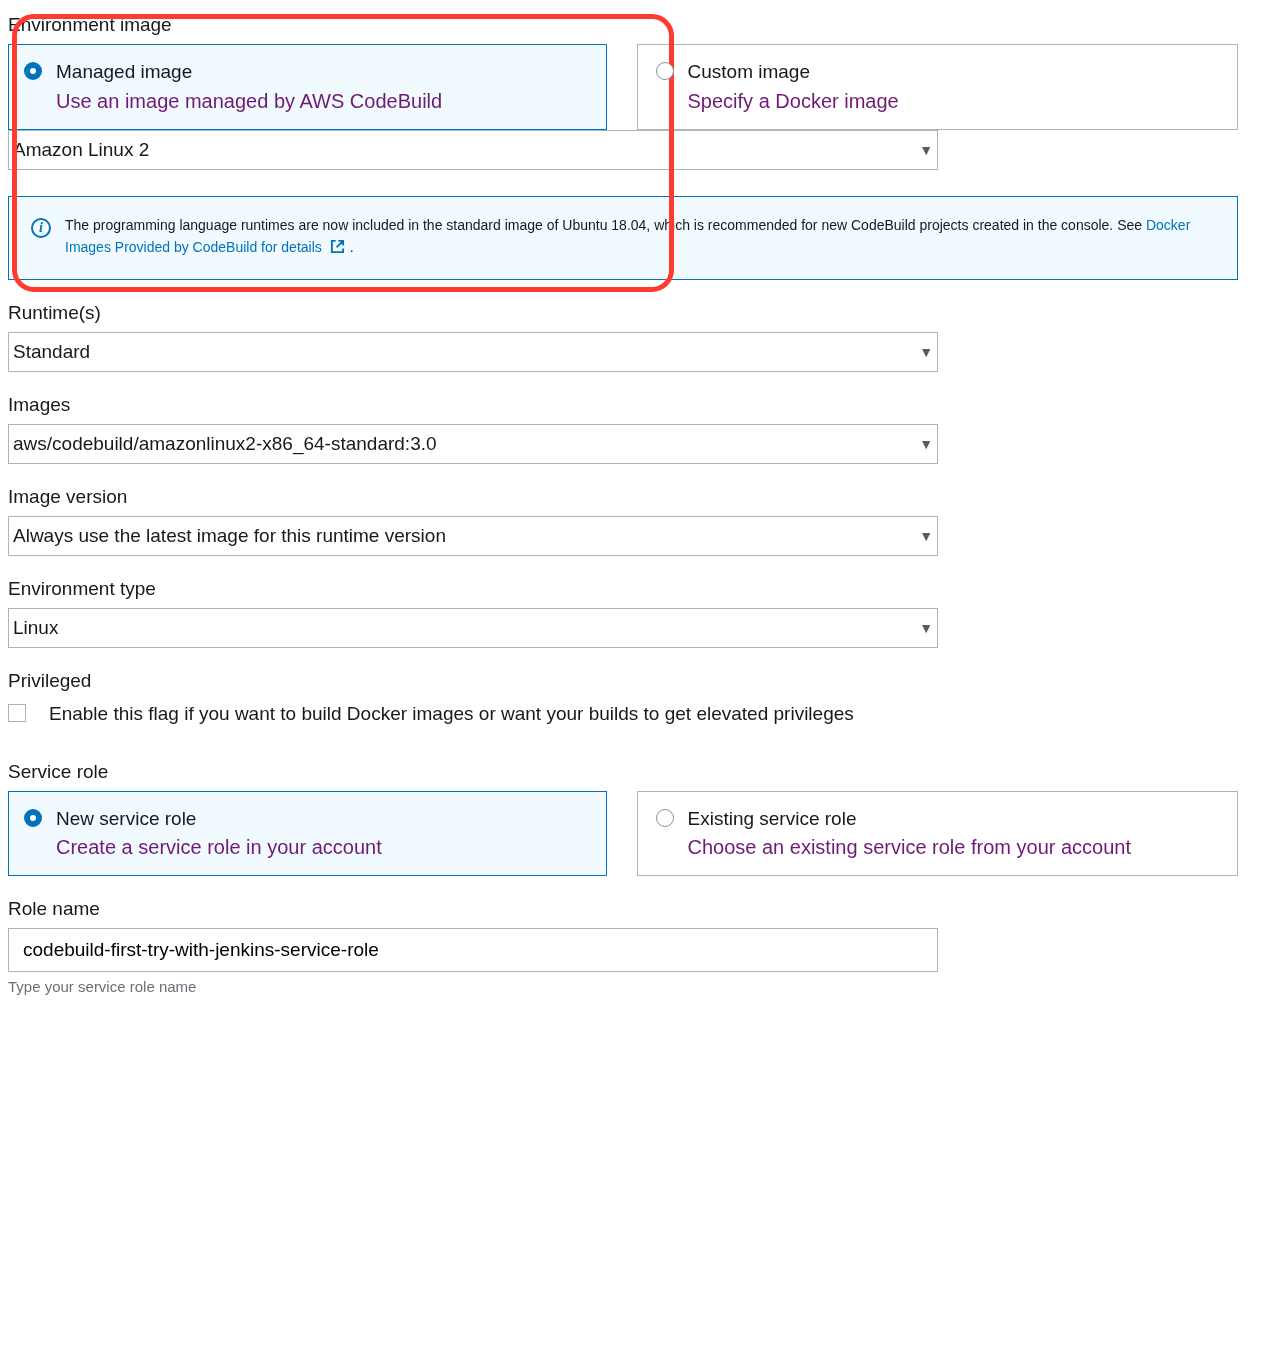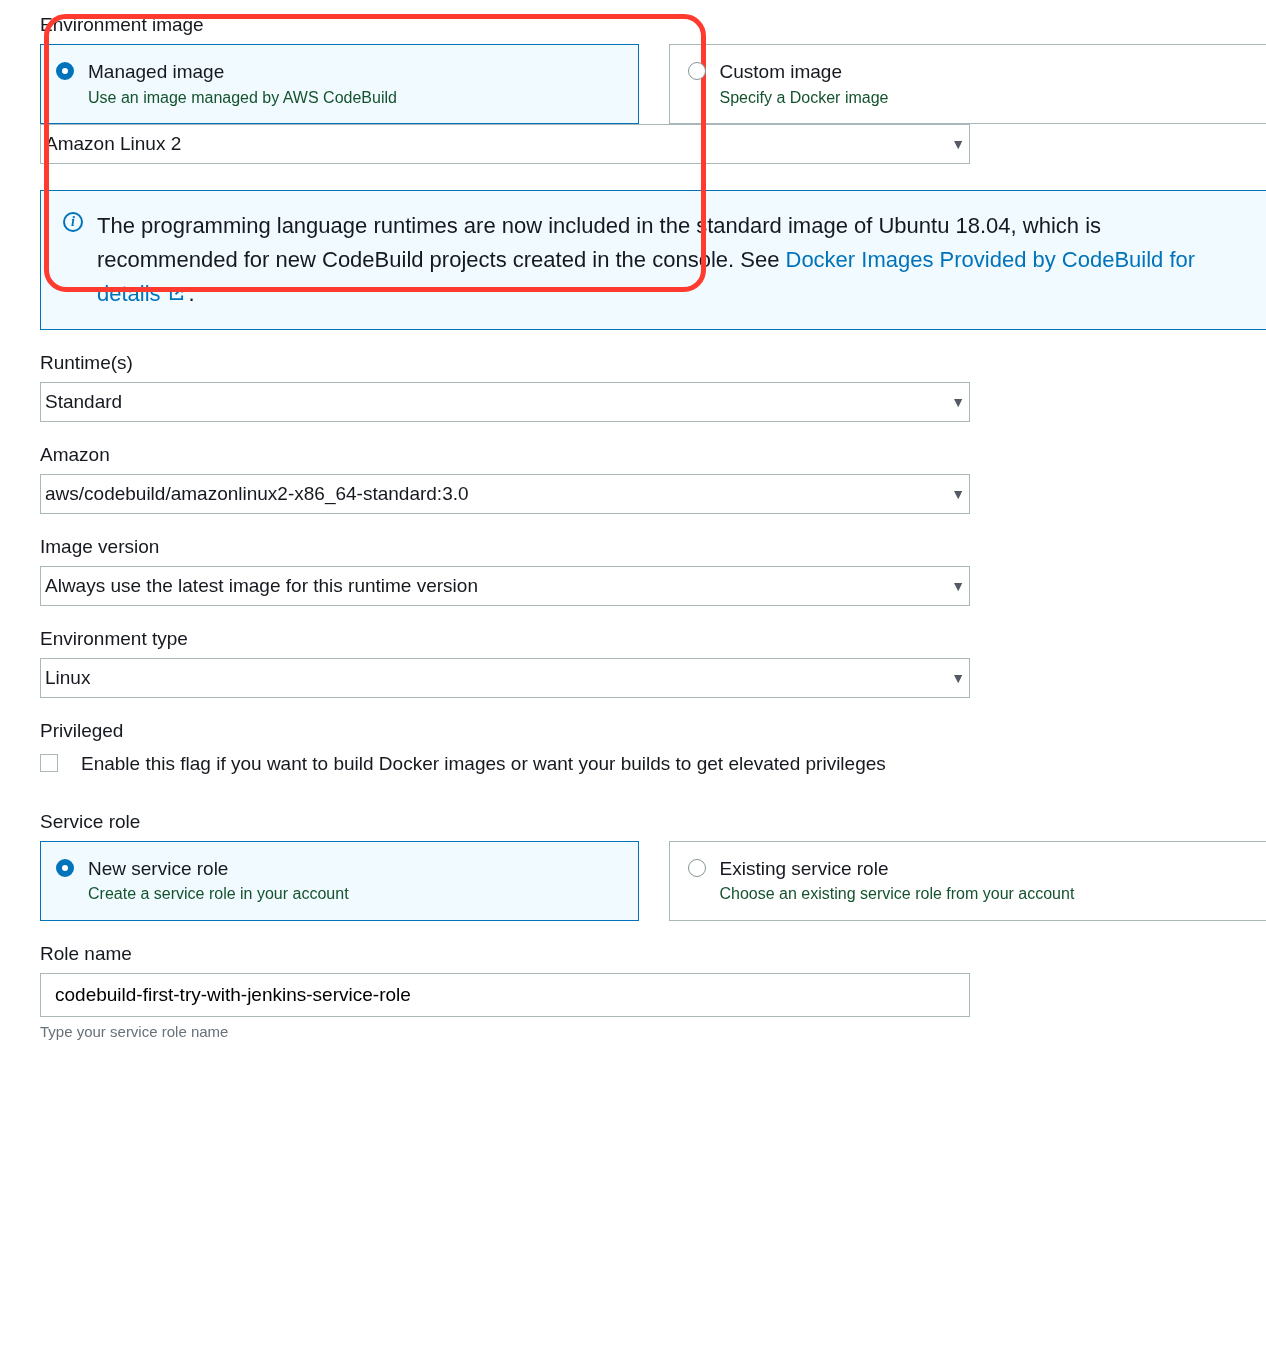--- a/index.html
+++ b/index.html
@@ -8,21 +8,20 @@
     padding: 0;
     font-family: "Amazon Ember", "Helvetica Neue", Arial, sans-serif;
     background: #fff;
     color: #16191f;
     font-size: 18px;
   }
   .page {
     padding: 0 8px 20px 8px;
     width: 1000px;
     position: relative;
-    margin-left: 32px;
   }
   .field-label {
     font-size: 19px;
     color: #16191f;
     margin-bottom: 8px;
     margin-top: 22px;
   }
   .radio-row {
     display: flex;
     gap: 0;
@@ -57,22 +56,22 @@
   }
   .radio-body {
     flex: 1;
   }
   .radio-title {
     font-size: 19px;
     color: #16191f;
     line-height: 1.35;
   }
   .radio-desc {
-    font-size: 16px;
-    color: #14532d;
+    font-size: 20px;
+    color: #701a75;
     line-height: 1.4;
     margin-top: 2px;
   }
 
   .select {
     width: 930px;
     border: 1px solid #aab7b8;
     padding: 8px 4px;
     font-size: 19px;
     display: flex;
@@ -104,21 +103,21 @@
     font-size: 14px;
     display: flex;
     align-items: center;
     justify-content: center;
     flex-shrink: 0;
     margin-top: 3px;
     font-family: Georgia, serif;
     font-style: italic;
   }
   .info-text {
-    font-size: 22px;
+    font-size: 14px;
     line-height: 1.55;
     color: #16191f;
   }
   .info-text a {
     color: #0073bb;
     text-decoration: none;
   }
   .ext-icon {
     color: #0073bb;
     font-size: 16px;
@@ -212,21 +211,21 @@
   </div>
 
   
   <div class="field-label">Runtime(s)</div>
   <div class="select">
     <span>Standard</span>
     <span class="caret">▼</span>
   </div>
 
   
-  <div class="field-label">Amazon</div>
+  <div class="field-label">Images</div>
   <div class="select">
     <span>aws/codebuild/amazonlinux2-x86_64-standard:3.0</span>
     <span class="caret">▼</span>
   </div>
 
   
   <div class="field-label">Image version</div>
   <div class="select">
     <span>Always use the latest image for this runtime version</span>
     <span class="caret">▼</span>

